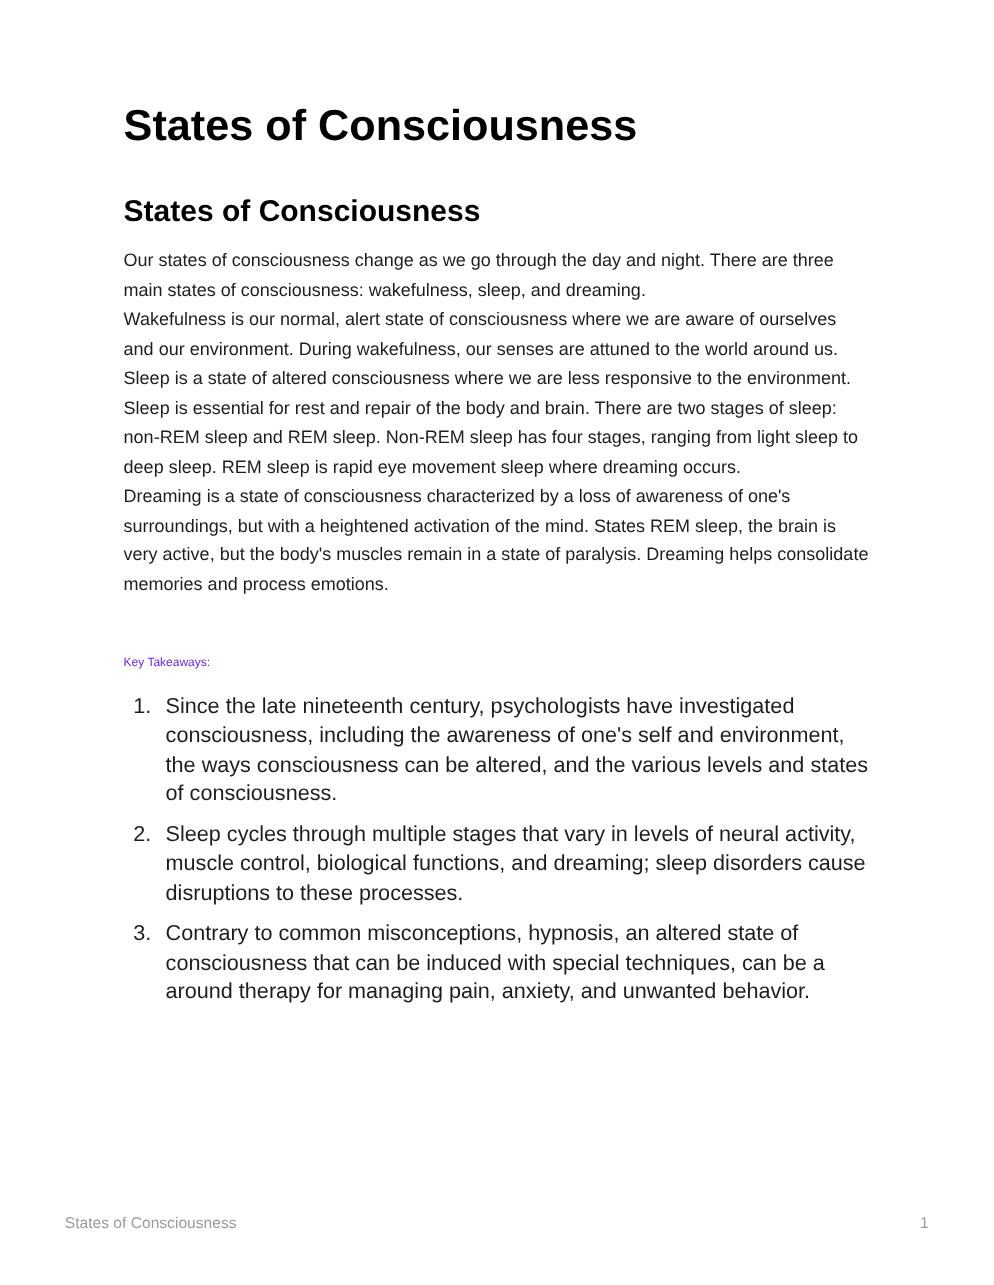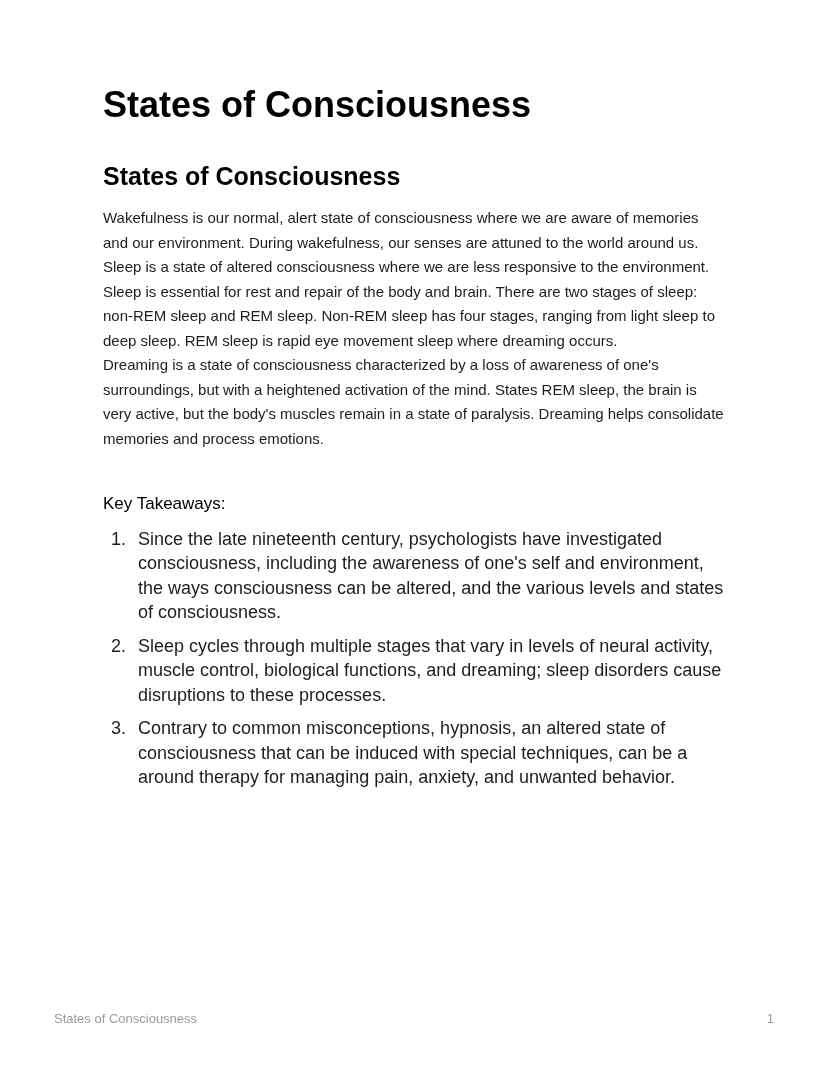--- a/index.html
+++ b/index.html
@@ -37,24 +37,24 @@
       margin: 0 0 15px 0;
       line-height: 1.2;
     }
     p.body-par {
       font-size: 15px;
       line-height: 24.5px;
       margin: 0;
       color: #1d1d1f;
     }
     p.takeaways-label {
-      font-size: 17px;
+      font-size: 10px;
       line-height: 24.5px;
       margin: 41px 0 0 0;
-      color: #000000;
+      color: #6d28d9;
     }
     ol.takeaways-list {
       margin: 10px 0 0 0;
       padding-left: 28px;
       font-size: 18px;
       line-height: 24.5px;
       color: #1d1d1f;
     }
     ol.takeaways-list li {
       margin-bottom: 9px;
@@ -77,22 +77,23 @@
 </head>
 <body>
 
 <div class="page">
   <div class="content">
 
     <h1 class="doc-title">States of Consciousness</h1>
 
     <h2 class="section-heading">States of Consciousness</h2>
 
+    <p class="body-par">Our states of consciousness change as we go through the day and night. There are three main states of consciousness: wakefulness, sleep, and dreaming.</p>
 
-    <p class="body-par">Wakefulness is our normal, alert state of consciousness where we are aware of memories and our environment. During wakefulness, our senses are attuned to the world around us.</p>
+    <p class="body-par">Wakefulness is our normal, alert state of consciousness where we are aware of ourselves and our environment. During wakefulness, our senses are attuned to the world around us.</p>
 
     <p class="body-par">Sleep is a state of altered consciousness where we are less responsive to the environment. Sleep is essential for rest and repair of the body and brain. There are two stages of sleep: non-REM sleep and REM sleep. Non-REM sleep has four stages, ranging from light sleep to deep sleep. REM sleep is rapid eye movement sleep where dreaming occurs.</p>
 
     <p class="body-par">Dreaming is a state of consciousness characterized by a loss of awareness of one's surroundings, but with a heightened activation of the mind. States REM sleep, the brain is very active, but the body's muscles remain in a state of paralysis. Dreaming helps consolidate memories and process emotions.</p>
 
 
     <p class="takeaways-label">Key Takeaways:</p>
 
     <ol class="takeaways-list">
       <li>Since the late nineteenth century, psychologists have investigated consciousness, including the awareness of one's self and environment, the ways consciousness can be altered, and the various levels and states of consciousness.</li>

